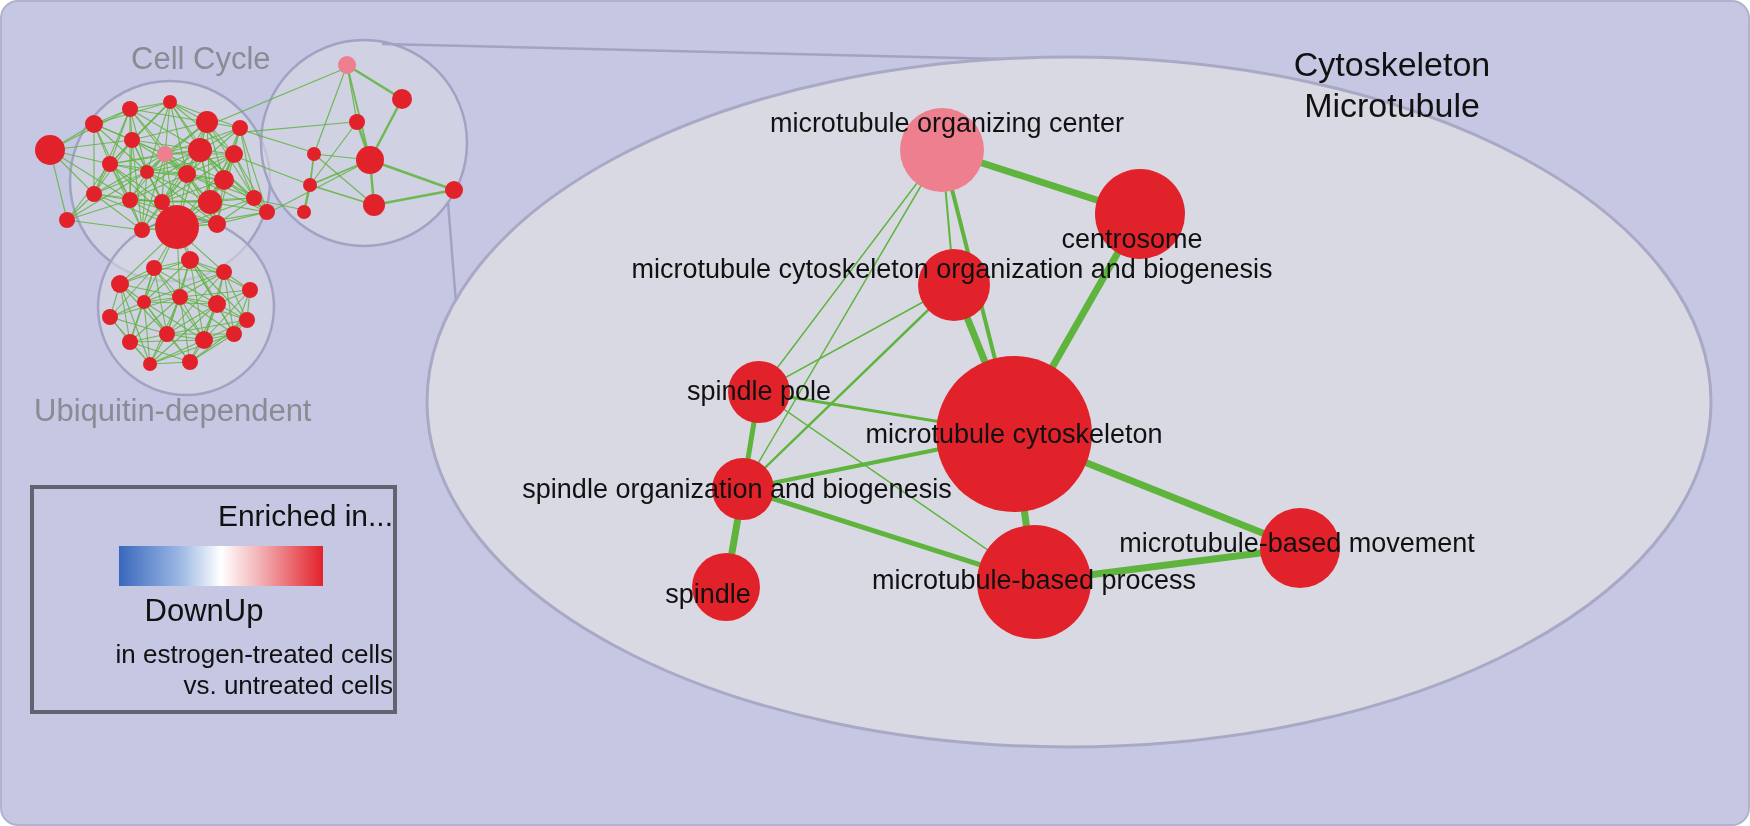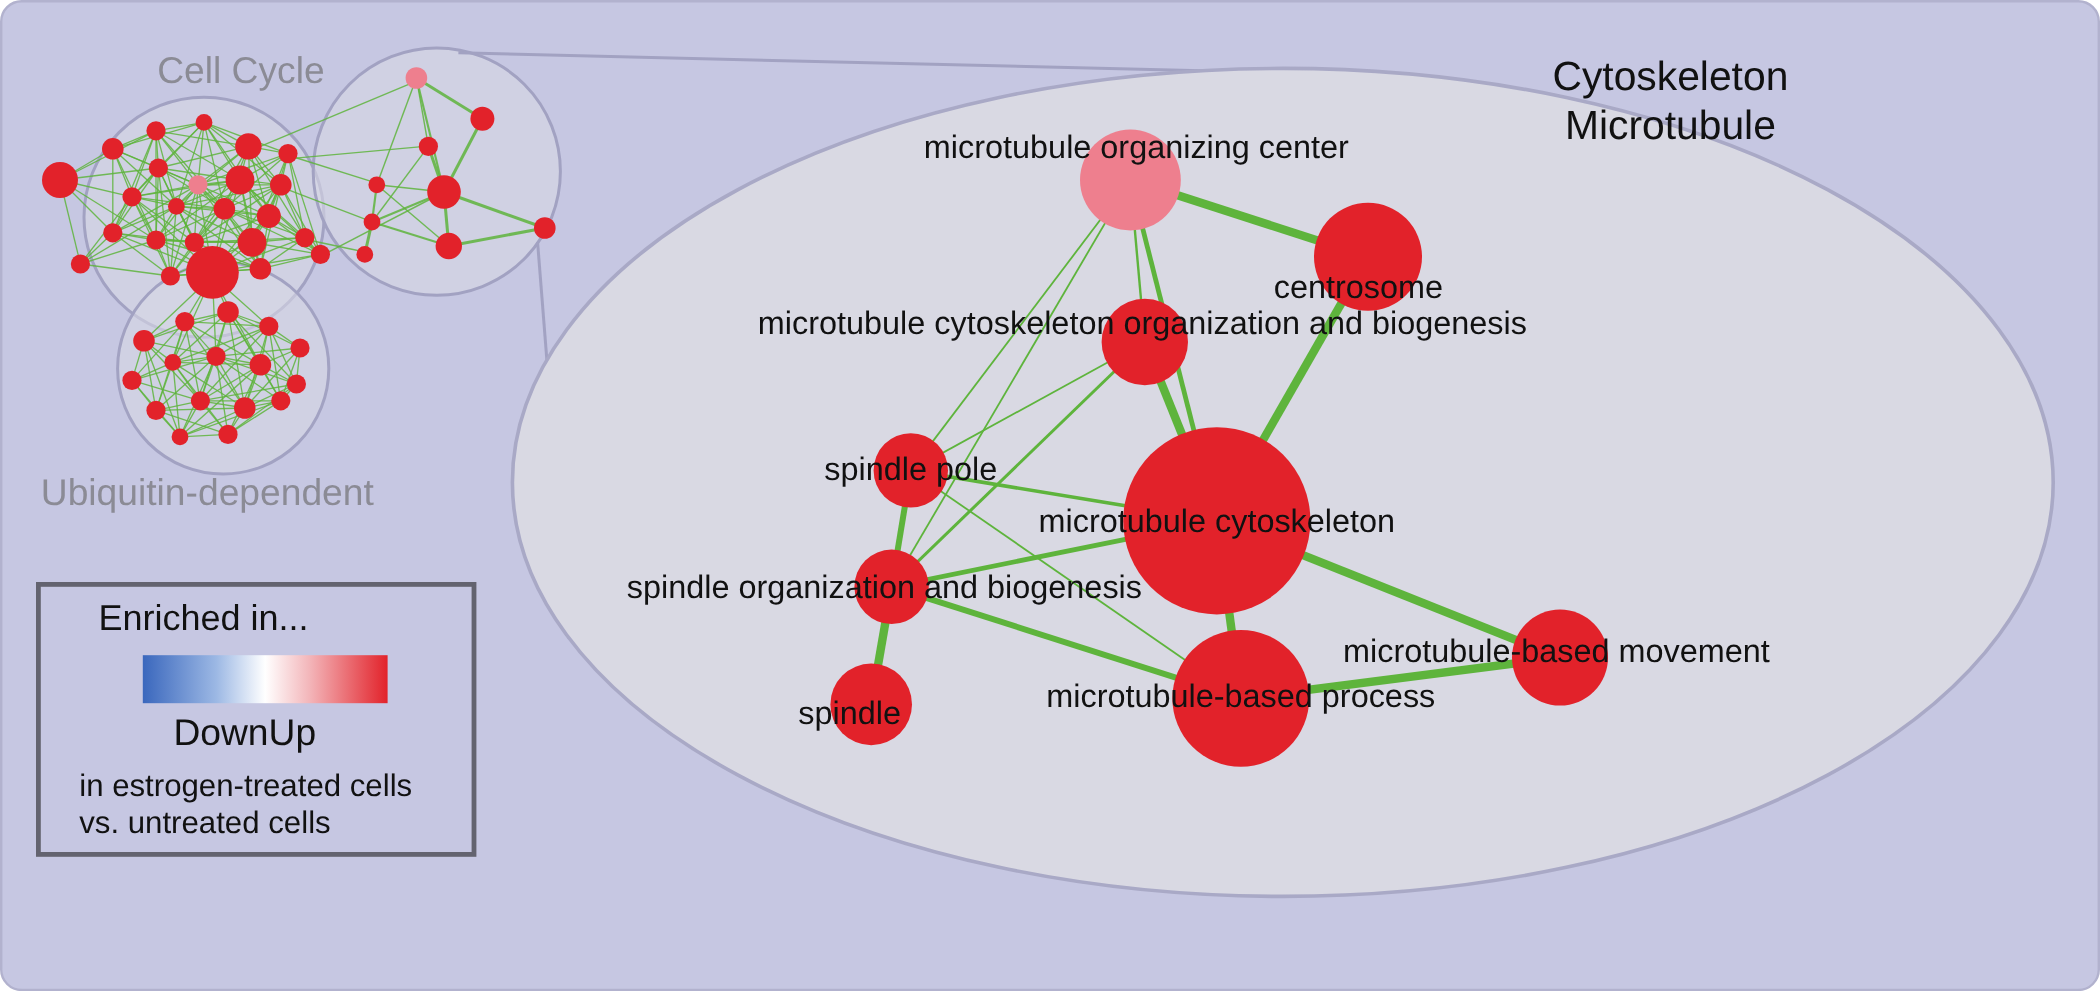--- a/index.html
+++ b/index.html
@@ -18,30 +18,30 @@
   .lbl { position: absolute; }
   .gray { color: #8b8b95; font-size: 31px; line-height: 37px; }
   .black-title { color: #111111; font-size: 34px; line-height: 41px; text-align: center; }
   .legend {
     position: absolute;
     left: 28px; top: 483px;
     width: 367px; height: 229px;
     border: 4px solid #63636f;
     box-sizing: border-box;
   }
-  .legend-title { text-align: left; font-size: 30px; color: #111111; margin-top: 10px; margin-left: 48px; }
+  .legend-title { text-align: right; font-size: 30px; color: #111111; margin-top: 10px; margin-left: 48px; }
   .legend-bar { position: absolute; left: 85px; top: 57px; width: 204px; height: 40px; }
   .legend-ends {
     position: absolute; left: 48px; top: 104px; width: 244px;
     display: flex; justify-content: center;
     font-size: 31px; color: #111111;
   }
   .legend-caption {
     position: absolute; left: 0; top: 150px; width: 100%;
-    text-align: left; font-size: 26px; line-height: 31px; color: #111111; padding-left: 32px;
+    text-align: right; font-size: 26px; line-height: 31px; color: #111111;
   }
 </style>
 </head>
 <body>
 
 <div class="figure" style="background: rgb(198, 199, 226);">
 
   <svg id="network-svg" width="1750" height="826" viewBox="0 0 1750 826">
     <g id="g-clusters">
         <circle cx="168" cy="179" r="100" fill="#d7d7e4" fill-opacity="0.6" stroke="#a2a2c2" stroke-width="2.5"></circle>

